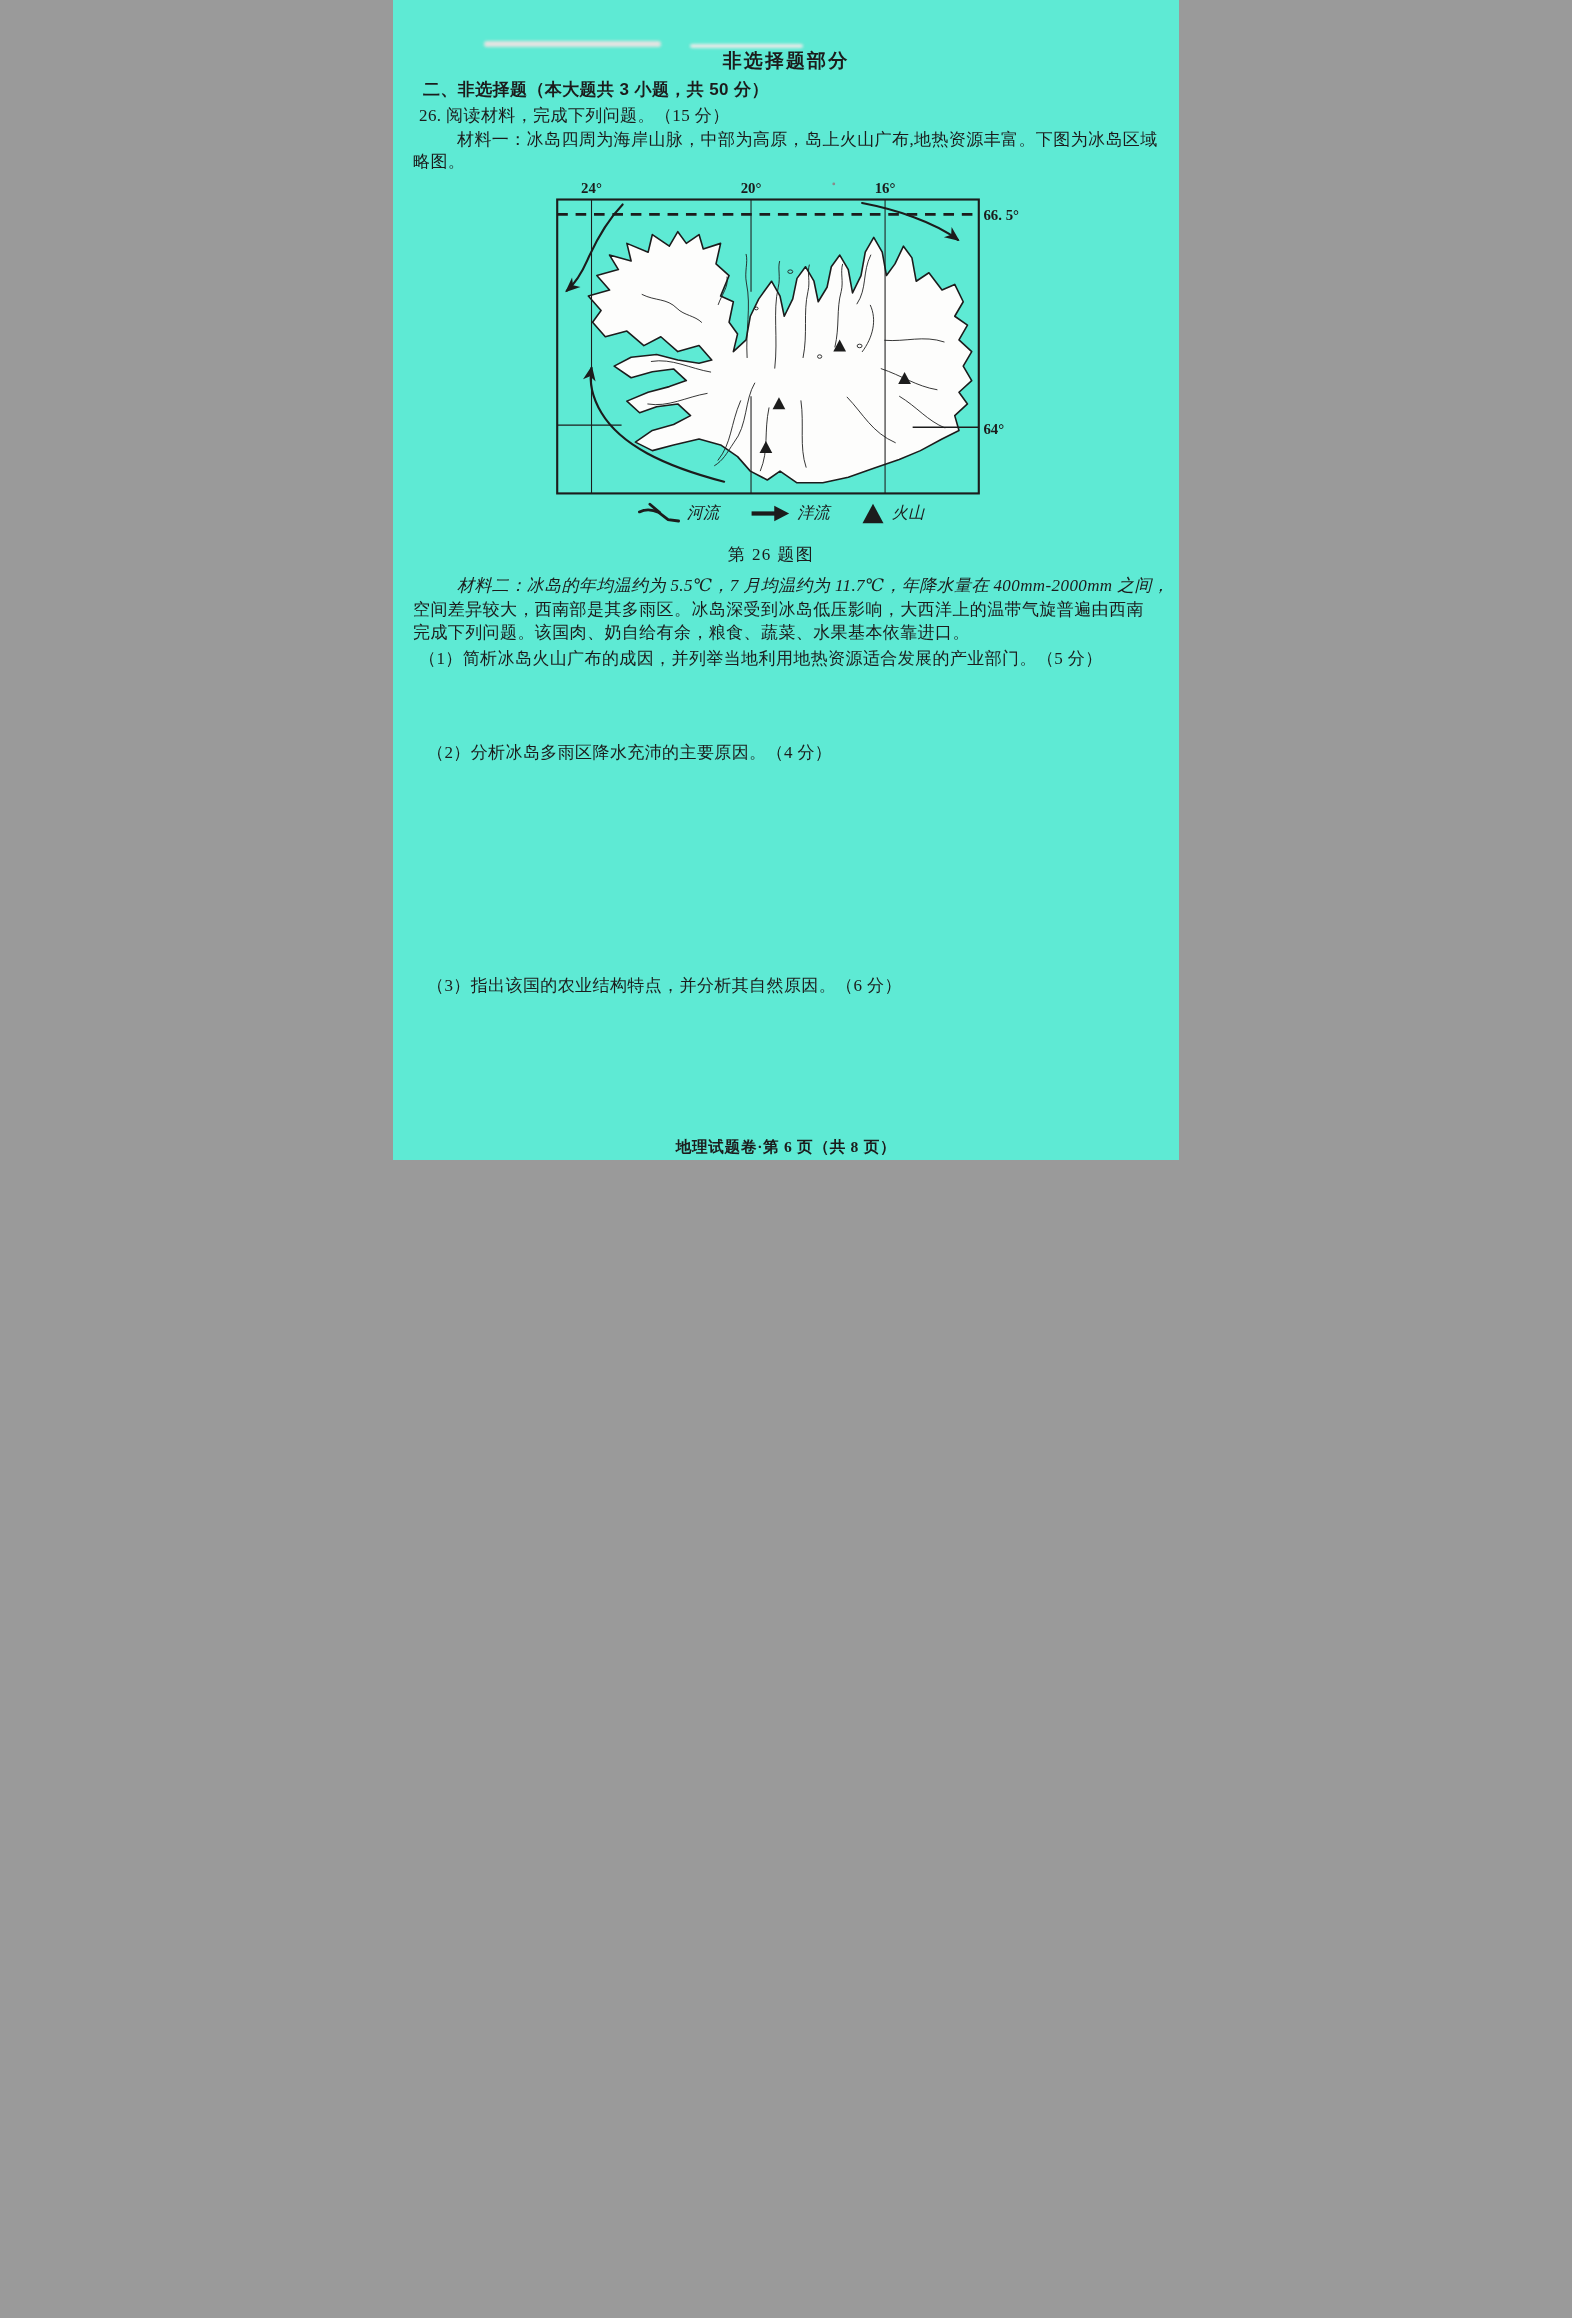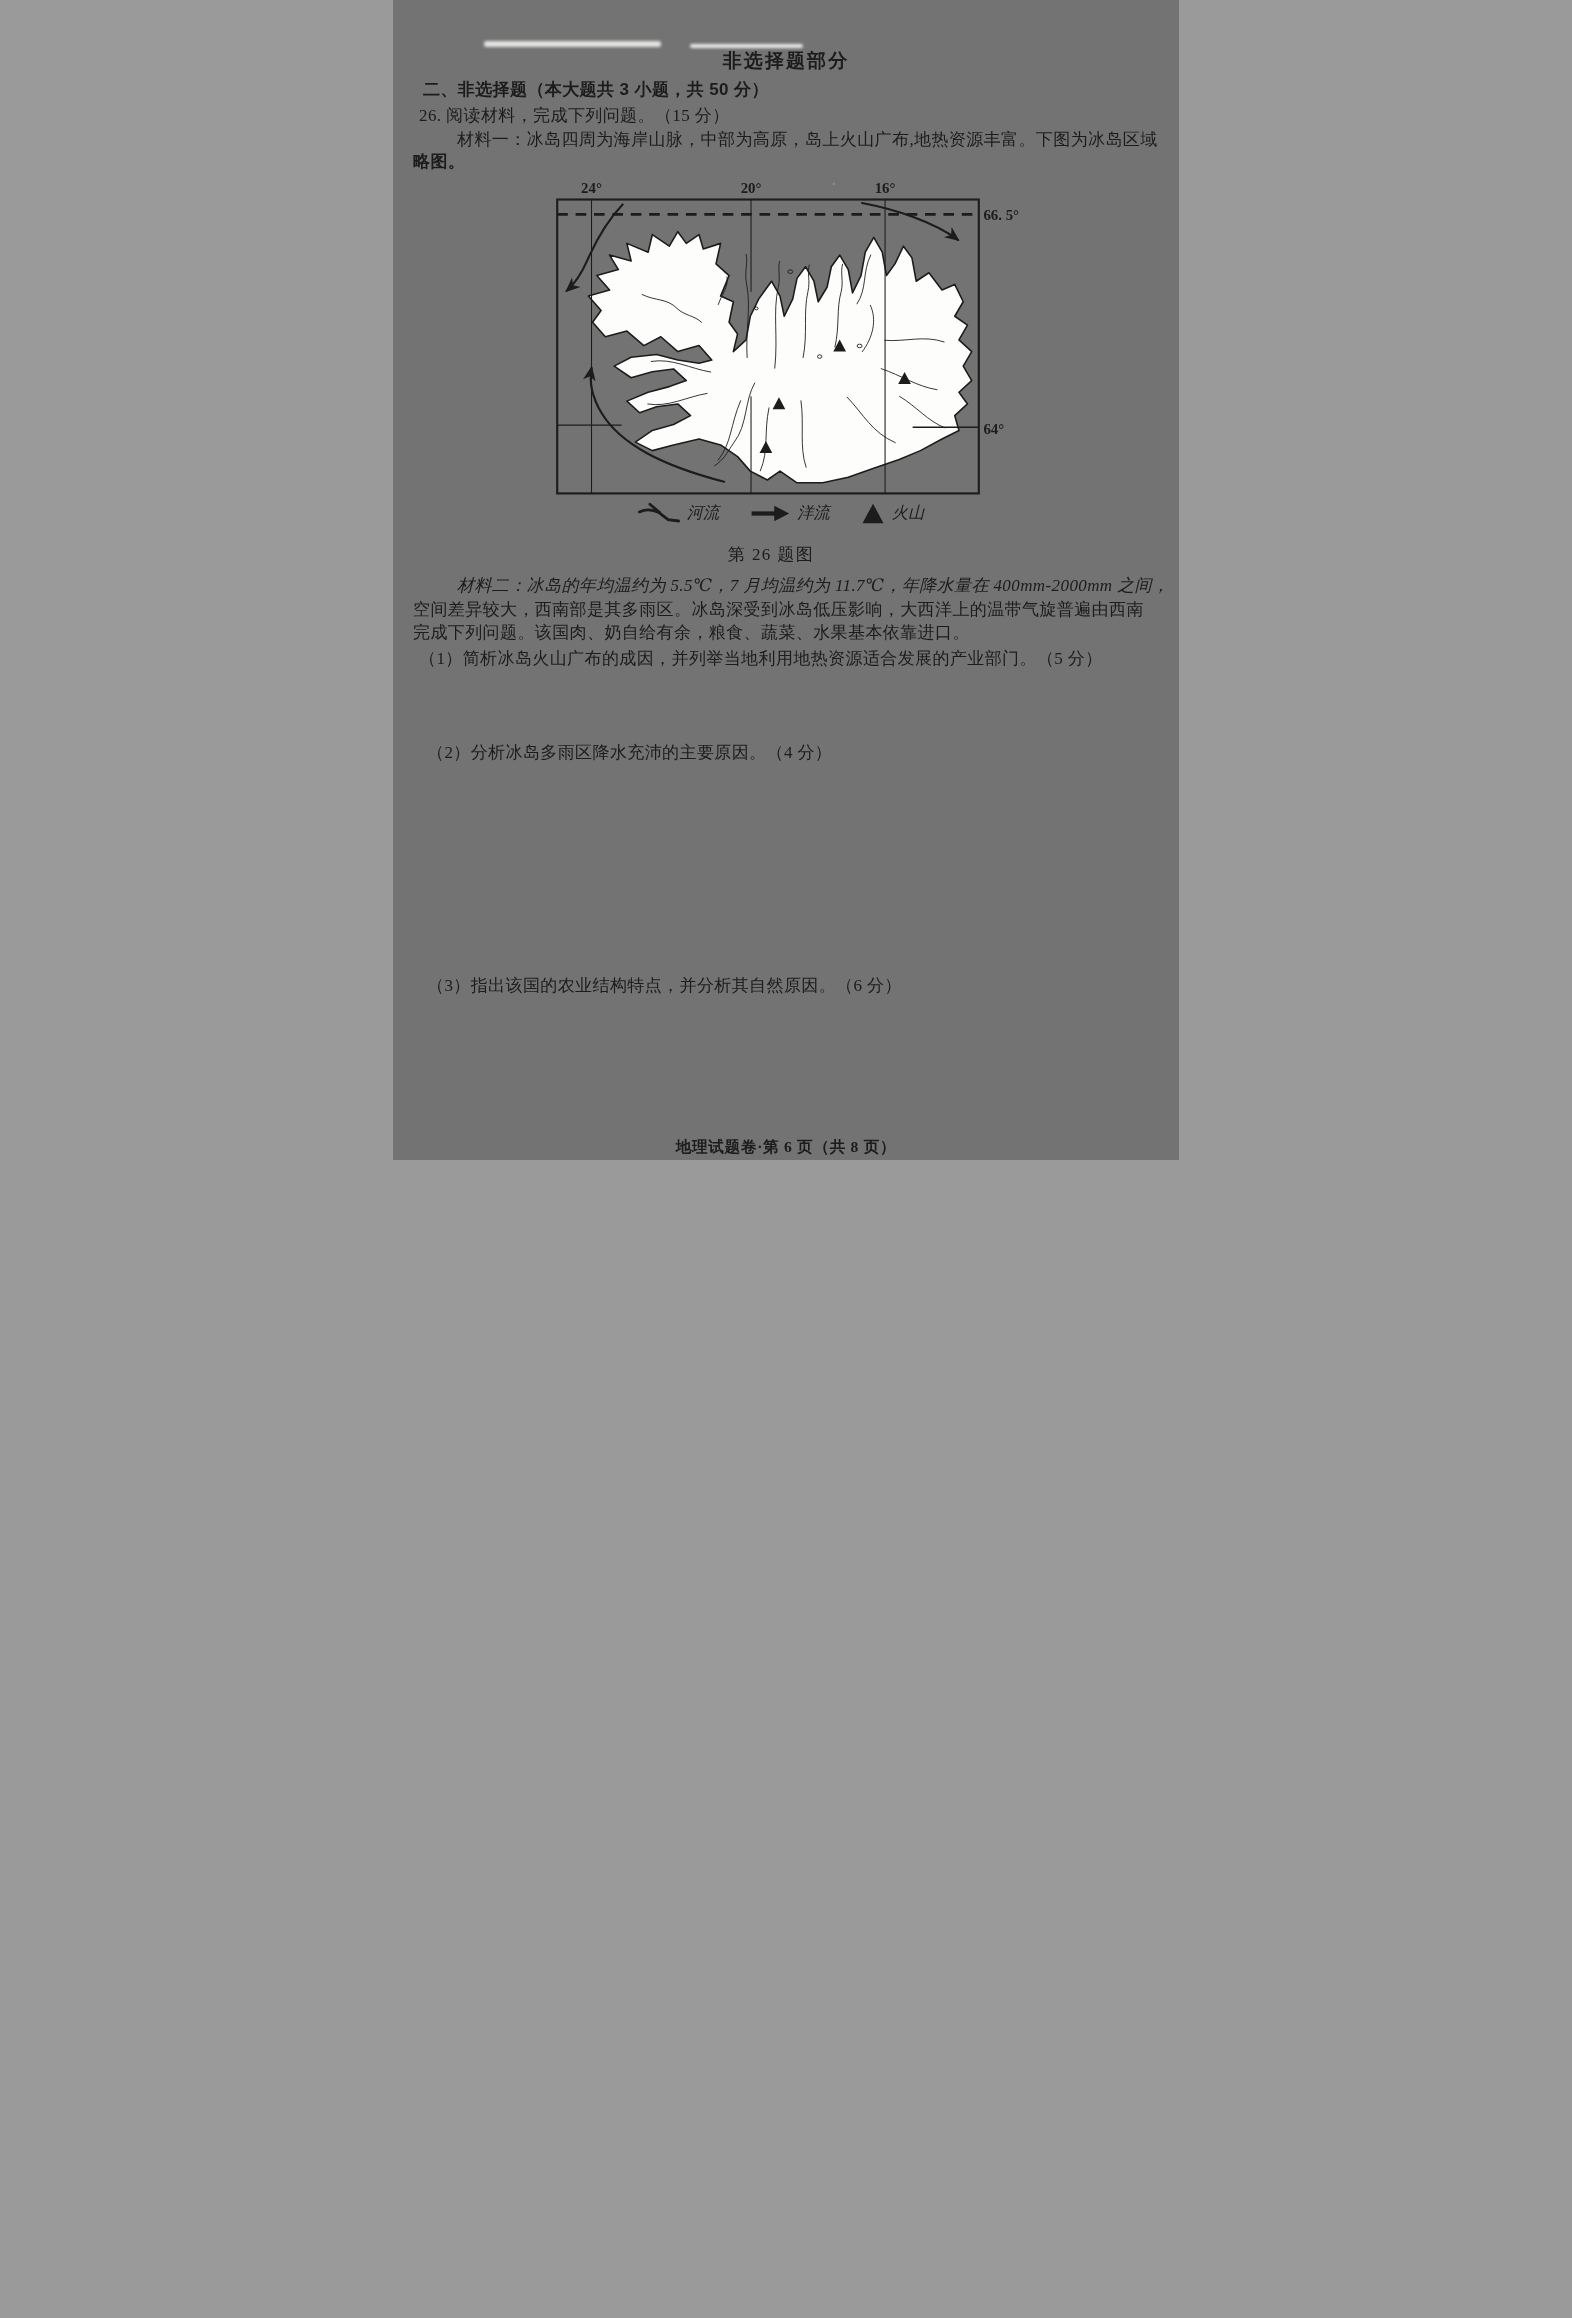--- a/index.html
+++ b/index.html
@@ -1,20 +1,20 @@
 <!DOCTYPE html>
 <html style="font-size:11.3px"><head>
 <meta charset="utf-8">
 <style>
   html,body{margin:0;padding:0;background:#9a9a9a;}
   .page{
     position:relative;
     width:786px;height:1160px;
     margin:0 auto;
-    background:#737373;
+    background:#5eead4;
     color:#1c1c1c;
     font-family:"Liberation Serif","DejaVu Serif",serif;
     overflow:hidden;
   }
   .tline{
     position:absolute;
     white-space:nowrap;
     font-size:17px;
     line-height:21px;
     letter-spacing:0.4px;
@@ -25,21 +25,21 @@
   }
   .title{
     top:50px;left:0;width:100%;
     text-align:center;
     font-size:19px;
     letter-spacing:2.1px;
   }
   .section-header{top:79px;left:30px;font-size:17px;}
   .q26-intro{top:105px;left:26px;}
   .m1-l1{top:129px;left:64px;}
-  .m1-l2{top:151px;left:20px;font-weight:bold;}
+  .m1-l2{top:151px;left:20px;}
   .map-svg{position:absolute;left:149px;top:166px;width:481px;height:333px;}
   .legend-row{
     position:absolute;left:165px;top:502px;width:426px;
     display:flex;justify-content:center;align-items:center;gap:31px;
     transform:translateX(10px);
     font-style:italic;
   }
   .legend-item{display:flex;align-items:center;gap:7px;font-size:16.3px;}
   .legend-item svg{display:block;}
   .fig-caption{

